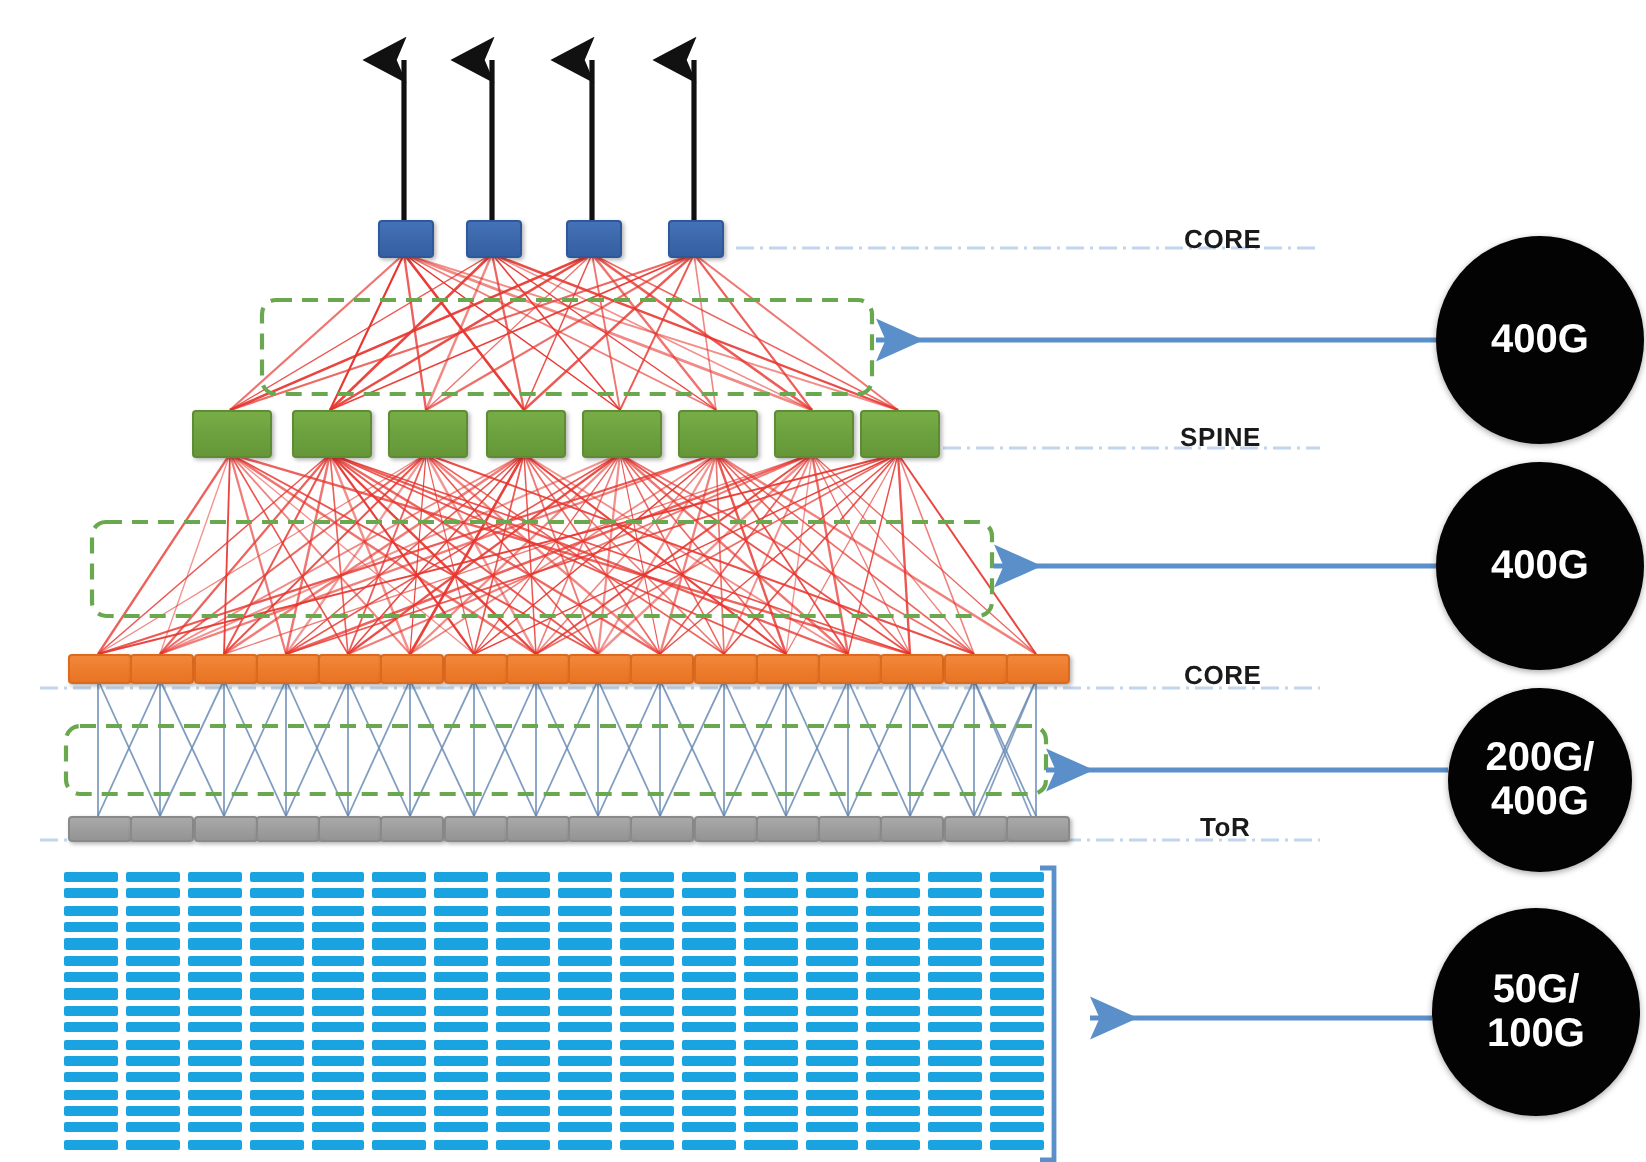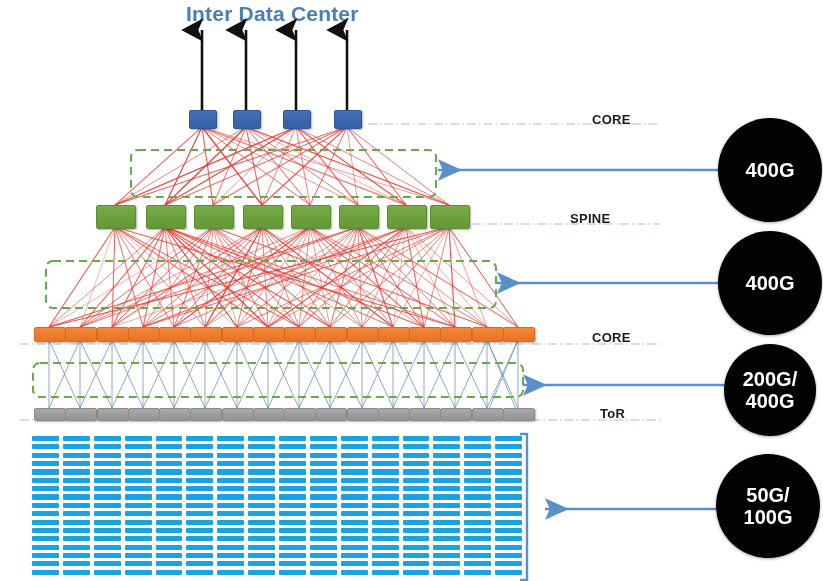--- a/index.html
+++ b/index.html
@@ -85,21 +85,20 @@
     position: absolute;
     background: #19a3e0;
     border-radius: 1px;
   }
 </style>
 </head>
 <body>
 
 <div id="stage">
 
-  <div class="title">Inter Data Center</div>
 
   <svg class="svg-layer" id="draw" viewBox="0 0 823 581" preserveAspectRatio="none">
       <defs>
         <marker id="upArrow" markerWidth="9" markerHeight="9" refX="4.5" refY="8" orient="auto">
           <path d="M4.5 0 L0 8.5 L4.5 6.6 L9 8.5 Z" fill="#111111"></path>
         </marker>
         <marker id="leftArrow" markerWidth="11" markerHeight="9" refX="10" refY="4.5" orient="auto">
           <path d="M10 0 L0 4.5 L10 9 L8 4.5 Z" fill="#5b8fc9"></path>
         </marker>
       </defs>
@@ -616,21 +615,21 @@
       <div class="server-bar" style="left: 495.13px; top: 519.53px; width: 26.88px; height: 5.15px;"></div>
       <div class="server-bar" style="left: 495.13px; top: 527.88px; width: 26.88px; height: 5.15px;"></div>
       <div class="server-bar" style="left: 495.13px; top: 536.24px; width: 26.88px; height: 5.15px;"></div>
       <div class="server-bar" style="left: 495.13px; top: 544.59px; width: 26.88px; height: 5.15px;"></div>
       <div class="server-bar" style="left: 495.13px; top: 552.94px; width: 26.88px; height: 5.15px;"></div>
       <div class="server-bar" style="left: 495.13px; top: 561.29px; width: 26.88px; height: 5.15px;"></div>
       <div class="server-bar" style="left: 495.13px; top: 569.65px; width: 26.88px; height: 5.15px;"></div>
     </div>
   <div id="labels-holder">
       <div class="layer-label" style="left: 592px; top: 112px; text-align: right;">CORE</div>
-      <div class="layer-label" style="left: 570px; top: 211px;">SPINE</div>
+      <div class="layer-label" style="left: 590px; top: 211px;">SPINE</div>
       <div class="layer-label" style="left: 592px; top: 330px;">CORE</div>
       <div class="layer-label" style="left: 600px; top: 406px;">ToR</div>
     </div>
   <div id="circles-holder">
       <div class="bw-circle" style="left: 718px; top: 118px; width: 104px; height: 104px;">
         <span>400G</span>
       </div>
       <div class="bw-circle" style="left: 718px; top: 231px; width: 104px; height: 104px;">
         <span>400G</span>
       </div>

